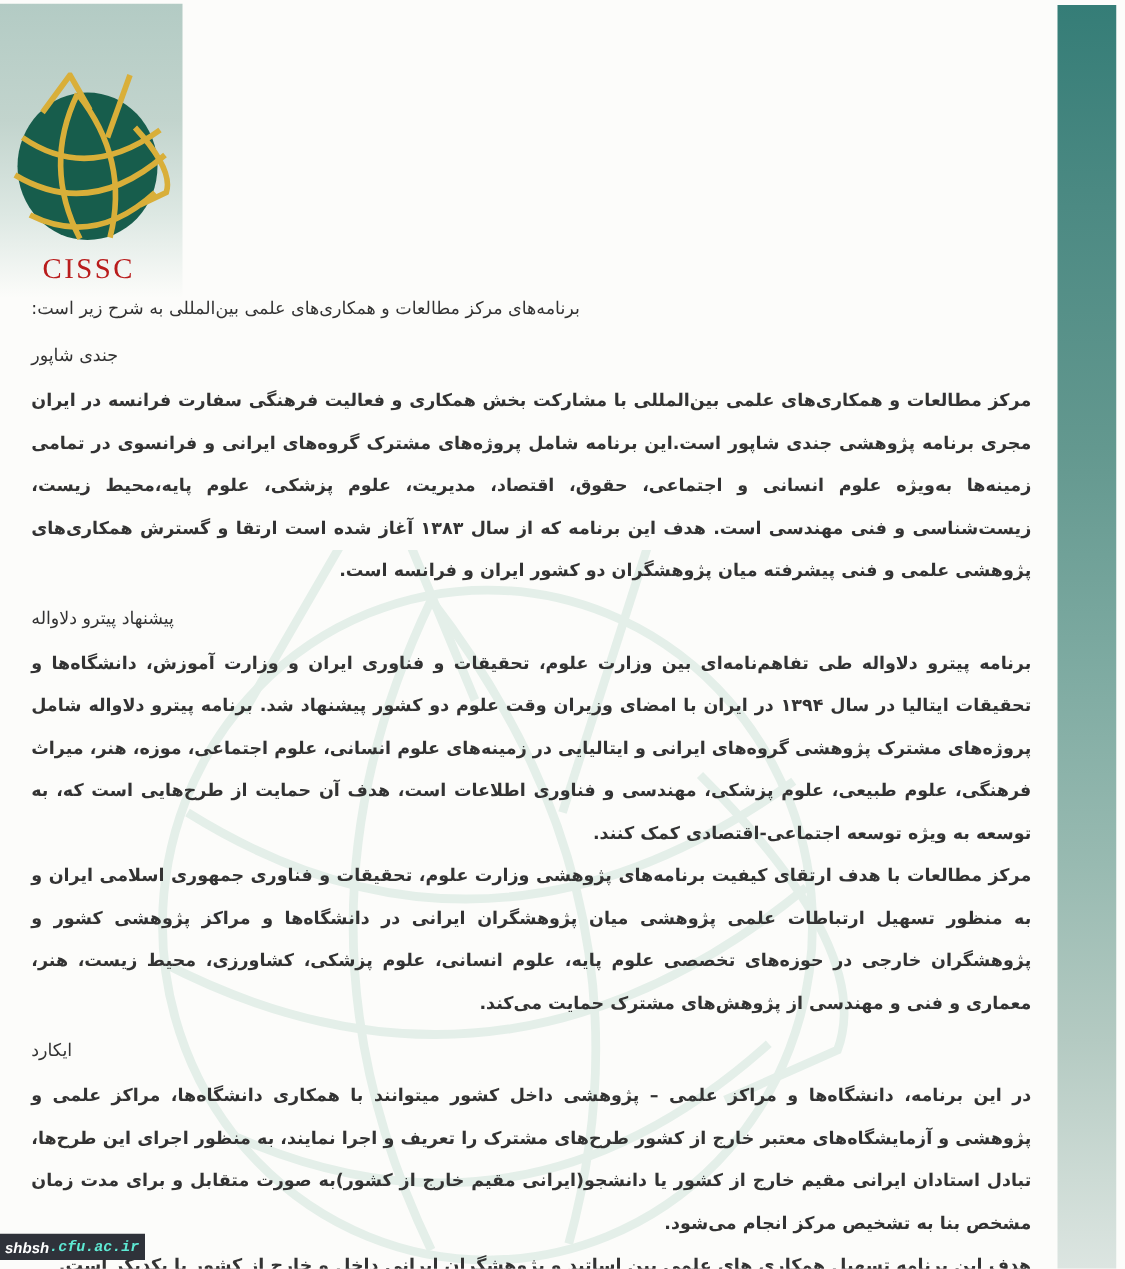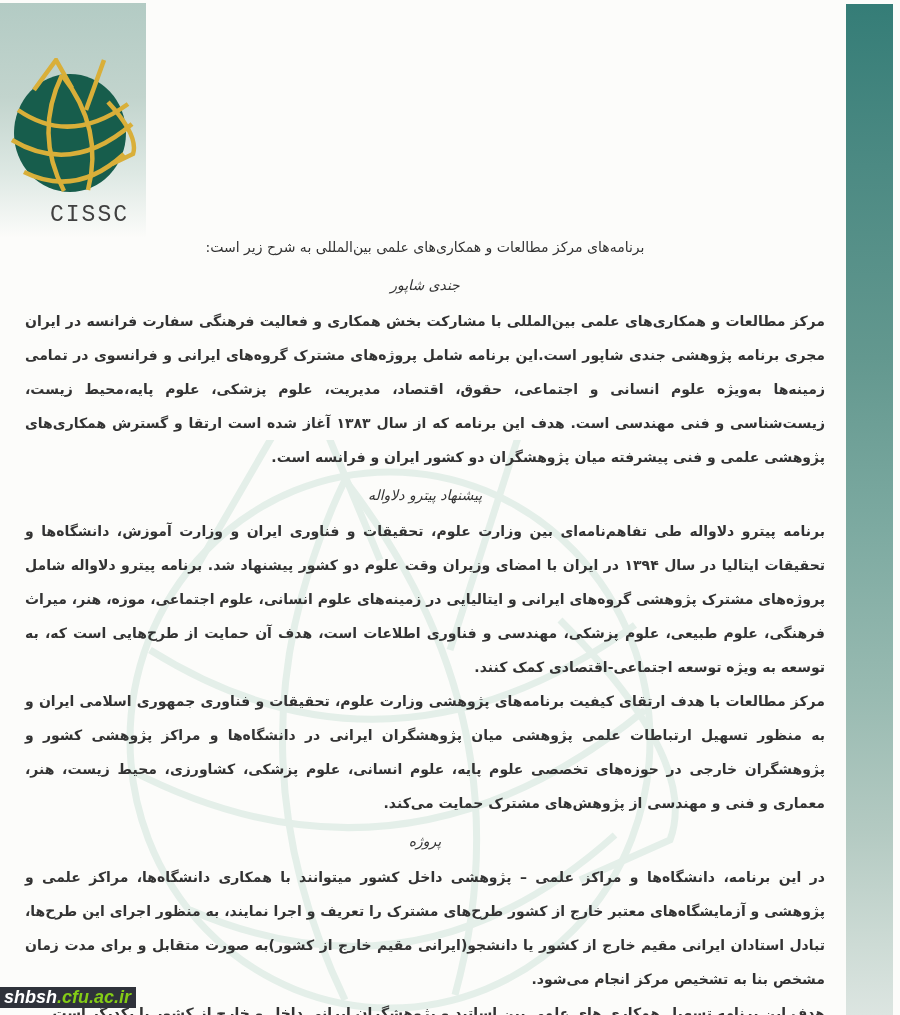--- a/index.html
+++ b/index.html
@@ -27,57 +27,57 @@
     width:47px; height:1011px;
     background:linear-gradient(180deg,
       #357d77 0%, #4c8a83 16%, #63988f 35%, #7daaa1 52%,
       #98bab1 68%, #b4cac2 82%, #cddbd5 93%, #dce5e1 100%);
   }
 
   
   .logo-wrap { position:absolute; left:6px; top:58px; width:134px; }
   .logo-wrap svg { display:block; }
   .logo-acronym {
-    display:block; margin:4px 0 0 44px;
-    font-family:Liberation Mono, monospace;
+    display:block; margin:4px 0 0 28px;
+    font-family:Liberation Serif, serif;
     font-size:23px; letter-spacing:2px;
-    color:#404040; font-weight:400;
+    color:#b91c1c; font-weight:400;
   }
 
   
   .watermark {
     position:absolute; left:60px; top:440px;
     width:650px; height:575px;
     pointer-events:none;
   }
 
   
   .content {
     position:absolute; top:230px; right:75px; width:800px;
     direction:rtl;
     color:#333;
     font-size:14px; line-height:34px;
   }
-  .content p.intro { text-align:center; margin-bottom:2px; }
-  .content h2 { font-size:14px; font-weight:400; line-height:34px; margin:4px 0 2px; text-align:center;font-style:italic; }
+  .content p.intro { text-align:left; margin-bottom:2px; }
+  .content h2 { font-size:14px; font-weight:400; line-height:34px; margin:4px 0 2px; text-align:left; }
   .content p.body { text-align:justify; text-justify:inter-word;font-weight:bold; }
   .content p.closing { text-align:right; }
 
   
   .site-badge {
     position:absolute; left:0; top:987px;
     height:21px; padding:0 5px 0 4px;
     background:#2f323a;
     display:flex; align-items:center;
     font-family:"Liberation Sans", sans-serif;
-    font-style:italic; font-weight:bold; font-size:18px;
+    font-style:italic; font-weight:bold; font-size:12px;
     white-space:nowrap;
   }
   .site-badge .prefix { color:#ffffff; }
-  .site-badge .suffix { color:#84cc16; }
+  .site-badge .suffix { color:#5eead4;font-family:Liberation Mono, monospace; }
 </style>
 </head>
 <body>
 
 <div class="left-band"></div>
 <div class="right-band"></div>
 
 <svg class="watermark" viewBox="0 0 650 575" fill="none" stroke="#e4efe9" stroke-width="7">
   <ellipse cx="330" cy="300" rx="260" ry="268"></ellipse>
   <path d="M 90 210 Q 330 360 575 185"></path>
@@ -112,21 +112,21 @@
   <p class="intro">برنامه‌های مرکز مطالعات و همکاری‌های علمی بین‌المللی به شرح زیر است:</p>
 
   <h2>جندی شاپور</h2>
   <p class="body">مرکز مطالعات و همکاری‌های علمی بین‌المللی با مشارکت بخش همکاری و فعالیت فرهنگی سفارت فرانسه در ایران مجری برنامه پژوهشی جندی شاپور است.این برنامه شامل پروژه‌های مشترک گروه‌های ایرانی و فرانسوی در تمامی زمینه‌ها به‌ویژه علوم انسانی و اجتماعی، حقوق، اقتصاد، مدیریت، علوم پزشکی، علوم پایه،محیط زیست، زیست‌شناسی و فنی مهندسی است. هدف این برنامه که از سال ۱۳۸۳ آغاز شده است ارتقا و گسترش همکاری‌های پژوهشی علمی و فنی پیشرفته میان پژوهشگران دو کشور ایران و فرانسه است.</p>
 
   <h2>پیشنهاد پیترو دلاواله</h2>
   <p class="body">برنامه پیترو دلاواله طی تفاهم‌نامه‌ای بین وزارت علوم، تحقیقات و فناوری ایران و وزارت آموزش، دانشگاه‌ها و تحقیقات ایتالیا در سال ۱۳۹۴ در ایران با امضای وزیران وقت علوم دو کشور پیشنهاد شد. برنامه پیترو دلاواله شامل پروژه‌های مشترک پژوهشی گروه‌های ایرانی و ایتالیایی در زمینه‌های علوم انسانی، علوم اجتماعی، موزه، هنر، میراث فرهنگی، علوم طبیعی، علوم پزشکی، مهندسی و فناوری اطلاعات است، هدف آن حمایت از طرح‌هایی است که، به توسعه به ویژه توسعه اجتماعی-اقتصادی کمک کنند.</p>
 
   <p class="body">مرکز مطالعات با هدف ارتقای کیفیت برنامه‌های پژوهشی وزارت علوم، تحقیقات و فناوری جمهوری اسلامی ایران و به منظور تسهیل ارتباطات علمی پژوهشی میان پژوهشگران ایرانی در دانشگاه‌ها و مراکز پژوهشی کشور و پژوهشگران خارجی در حوزه‌های تخصصی علوم پایه، علوم انسانی، علوم پزشکی، کشاورزی، محیط زیست، هنر، معماری و فنی و مهندسی از پژوهش‌های مشترک حمایت می‌کند.</p>
 
-  <h2>پروژه</h2>
+  <h2>ایکارد</h2>
   <p class="body">در این برنامه، دانشگاه‌ها و مراکز علمی – پژوهشی داخل کشور میتوانند با همکاری دانشگاه‌ها، مراکز علمی و پژوهشی و آزمایشگاه‌های معتبر خارج از کشور طرح‌های مشترک را تعریف و اجرا نمایند، به منظور اجرای این طرح‌ها، تبادل استادان ایرانی مقیم خارج از کشور یا دانشجو(ایرانی مقیم خارج از کشور)به صورت متقابل و برای مدت زمان مشخص بنا به تشخیص مرکز انجام می‌شود.</p>
 
   <p class="body closing">هدف این برنامه تسهیل همکاری های علمی بین اساتید و پژوهشگران ایرانی داخل و خارج از کشور با یکدیگر است.</p>
 </div>
 
 <div class="site-badge">
   <span class="prefix">shbsh</span>
     <span class="suffix">.cfu.ac.ir</span>
 </div>
 

